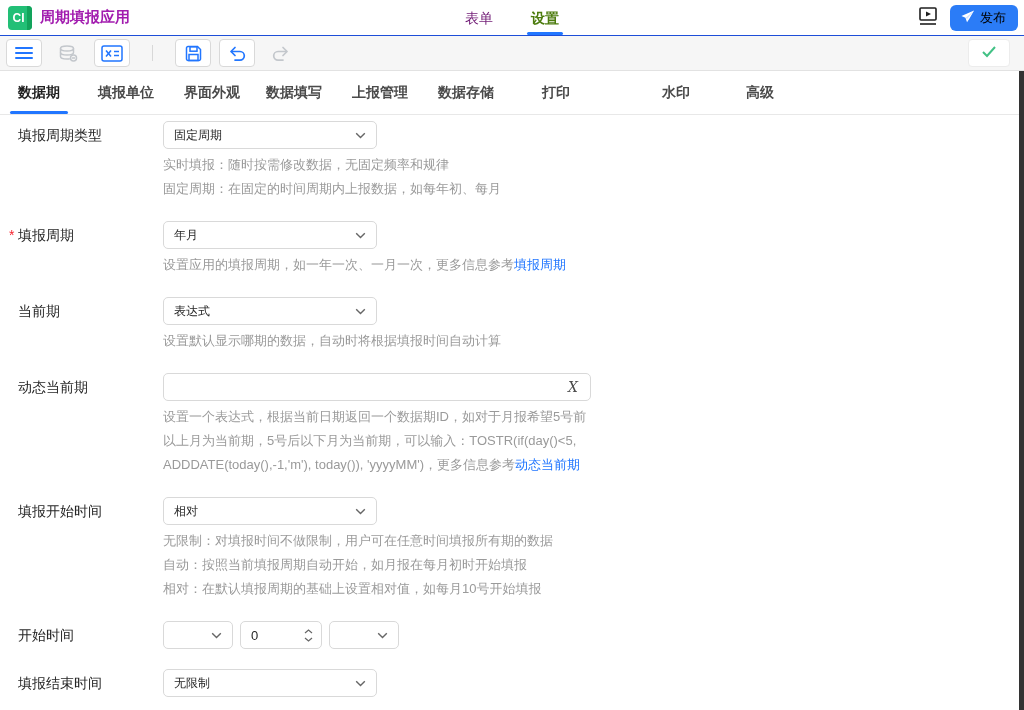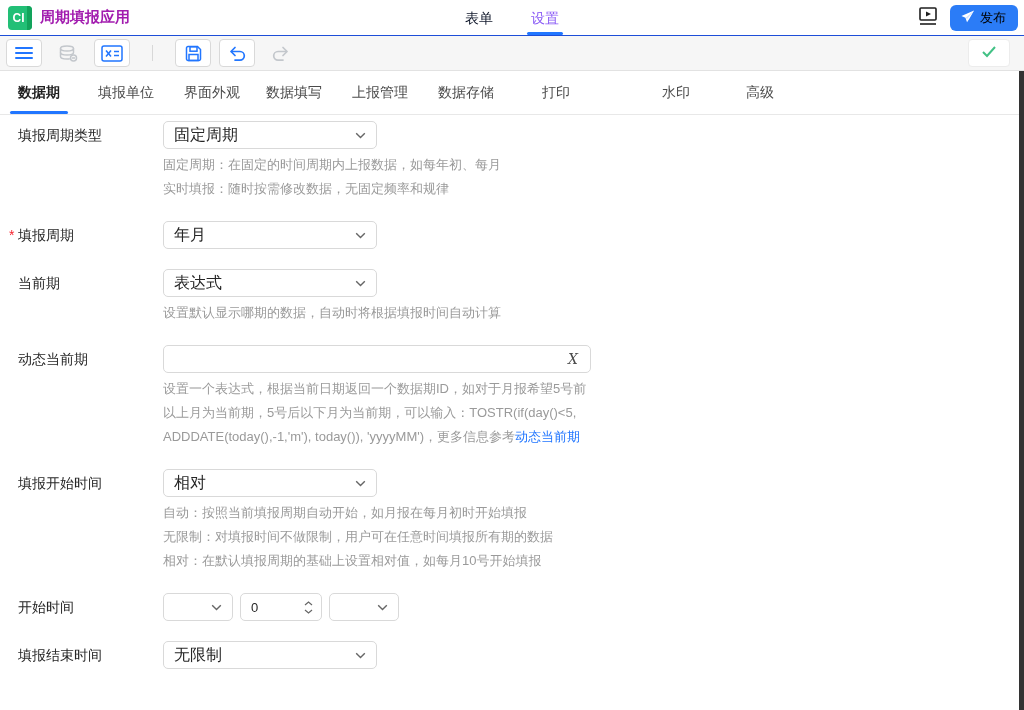--- a/index.html
+++ b/index.html
@@ -11,22 +11,22 @@
   .header { position:relative; height:36px; background:#fff; border-bottom:1px solid #1d4ed8;
             display:flex; align-items:center; padding:0 6px 0 8px; }
   .logo { position:relative; width:24px; height:24px; border-radius:4px; background:#22bf76;
           color:#fff; font-size:12px; font-weight:bold; display:flex; align-items:center;
           justify-content:center; overflow:hidden; flex:none; }
   .logo .logo-strip { position:absolute; right:0; top:0; bottom:0; width:5px; background:#12a35b; }
   .logo span { position:relative; margin-right:3px; }
   .app-title { font-size:15px; font-weight:bold; margin-left:8px; color:#a21caf; }
   .header-tabs { position:absolute; left:50%; transform:translateX(-50%); top:0; height:36px;
                  display:flex; gap:38px; }
-  .htab { position:relative; height:36px; line-height:36px; font-size:14px; color:#0f172a; cursor:pointer; }
-  .htab.active { color:#8b5cf6; font-weight:normal; }
+  .htab { position:relative; height:36px; line-height:36px; font-size:14px; color:#701a75; cursor:pointer; }
+  .htab.active { color:#4d7c0f; font-weight:bold; }
   .htab.active::after { content:""; position:absolute; left:-4px; right:-4px; bottom:1px; height:3px;
                         background:#2176ff; border-radius:2px; }
   .header-right { margin-left:auto; display:flex; align-items:center; gap:10px; }
   .preview-btn { width:24px; height:24px; display:flex; align-items:center; justify-content:center; cursor:pointer; }
   .publish-btn { height:26px; padding:0 12px 0 10px; background:#2b7cf7; border:none; border-radius:6px;
                  color:#000000; font-size:13px; display:flex; align-items:center; gap:5px; cursor:pointer; }
 
   
   .toolbar { height:35px; background:#f6f6f6; border-bottom:1px solid #e2e2e2;
              display:flex; align-items:center; padding-left:6px; }
@@ -34,21 +34,21 @@
           display:flex; align-items:center; justify-content:center; margin-right:8px; cursor:pointer; }
   .tbtn.disabled { background:transparent; border-color:transparent; cursor:default; }
   .tool-sep { width:1px; height:16px; background:#d8d8d8; margin:0 22px 0 14px; }
   .confirm-btn { margin-left:auto; margin-right:14px; width:42px; height:28px; background:#fff;
                  border:1px solid #ececec; border-radius:4px; display:flex; align-items:center;
                  justify-content:center; cursor:pointer; }
 
   
   .settings-nav { height:44px; background:#fff; border-bottom:1px solid #e8e8e8;
                   display:flex; align-items:center; padding-left:18px; }
-  .nav-tab { position:relative; font-size:14px; color:#4a4a4a; line-height:43px; cursor:pointer; white-space:nowrap; }
+  .nav-tab { position:relative; font-size:14px; color:#4a4a4a; line-height:43px; cursor:pointer; white-space:nowrap;font-weight:bold; }
   .nav-tab.active { color:#1f1f1f; font-weight:bold; }
   .nav-tab.active::after { content:""; position:absolute; left:-8px; right:-8px; bottom:0; height:3px;
                            background:#2176ff; border-radius:2px; }
   .nav-tab:nth-child(1){ margin-right:38px; }
   .nav-tab:nth-child(2){ margin-right:30px; }
   .nav-tab:nth-child(3){ margin-right:26px; }
   .nav-tab:nth-child(4){ margin-right:30px; }
   .nav-tab:nth-child(5){ margin-right:30px; }
   .nav-tab:nth-child(6){ margin-right:48px; }
   .nav-tab:nth-child(7){ margin-right:92px; }
@@ -57,21 +57,21 @@
   
   .settings-form { padding:6px 0 0 18px; }
   .form-row { display:flex; margin-bottom:20px; }
   .row-label { position:relative; flex:none; width:145px; font-size:14px; color:#262626;
                line-height:28px; font-weight:400; }
   .star { position:absolute; left:-9px; color:#f5222d; }
   .row-control { flex:1; min-width:0; }
   .control-line { display:flex; gap:7px; align-items:center; }
   .select { width:214px; height:28px; background:#fff; border:1px solid #d9d9d9; border-radius:5px;
             display:flex; align-items:center; justify-content:space-between; padding:0 10px;
-            font-size:16px; color:#262626; cursor:pointer; }
+            font-size:12px; color:#262626; cursor:pointer; }
   .select.narrow { width:70px; }
   .select .sel-val { overflow:hidden; white-space:nowrap; }
   .number-box { width:82px; height:28px; background:#fff; border:1px solid #d9d9d9; border-radius:5px;
                 display:flex; align-items:center; justify-content:space-between; padding:0 8px 0 10px;
                 font-size:13px; color:#262626; cursor:text; }
   .spinner { display:flex; flex-direction:column; gap:3px; cursor:pointer; }
   .expr-input { width:428px; height:28px; background:#fff; border:1px solid #d9d9d9; border-radius:5px;
                 display:flex; align-items:center; justify-content:space-between; padding:0 12px;
                 font-size:13px; color:#262626; cursor:text; }
   .fx { font-family:"DejaVu Serif","Liberation Serif",serif; font-style:italic; font-size:14px; color:#4a4a4a; }
@@ -220,37 +220,40 @@
             <div class="select">
               <span class="sel-val">固定周期</span>
               <span style="display: flex;">
                 <svg width="11" height="7" viewBox="0 0 11 7">
                   <path d="M1.2 1.2 L5.5 5.5 L9.8 1.2" fill="none" stroke="#666" stroke-width="1.4"></path>
                 </svg>
               </span>
             </div>
           </div>
           <div class="help">
+            <div class="help-line"><span>实时填报：随时按需修改数据，无固定频率和规律</span></div>
             <div class="help-line"><span>固定周期：在固定的时间周期内上报数据，如每年初、每月</span></div>
-            <div class="help-line"><span>实时填报：随时按需修改数据，无固定频率和规律</span></div>
           </div>
         </div>
       </div>
       <div class="form-row row-report-period">
         <div class="row-label"><span class="star">*</span>填报周期</div>
         <div class="row-control">
           <div class="control-line">
             <div class="select">
               <span class="sel-val">年月</span>
               <span style="display: flex;">
                 <svg width="11" height="7" viewBox="0 0 11 7">
                   <path d="M1.2 1.2 L5.5 5.5 L9.8 1.2" fill="none" stroke="#666" stroke-width="1.4"></path>
                 </svg>
               </span>
             </div>
+          </div>
+          <div class="help">
+            <div class="help-line"><span>设置应用的填报周期，如一年一次、一月一次，更多信息参考</span><a href="#">填报周期</a></div>
           </div>
         </div>
       </div>
       <div class="form-row row-current-period">
         <div class="row-label">当前期</div>
         <div class="row-control">
           <div class="control-line">
             <div class="select">
               <span class="sel-val">表达式</span>
               <span style="display: flex;">
@@ -286,22 +289,22 @@
             <div class="select">
               <span class="sel-val">相对</span>
               <span style="display: flex;">
                 <svg width="11" height="7" viewBox="0 0 11 7">
                   <path d="M1.2 1.2 L5.5 5.5 L9.8 1.2" fill="none" stroke="#666" stroke-width="1.4"></path>
                 </svg>
               </span>
             </div>
           </div>
           <div class="help">
+            <div class="help-line"><span>无限制：对填报时间不做限制，用户可在任意时间填报所有期的数据</span></div>
             <div class="help-line"><span>自动：按照当前填报周期自动开始，如月报在每月初时开始填报</span></div>
-            <div class="help-line"><span>无限制：对填报时间不做限制，用户可在任意时间填报所有期的数据</span></div>
             <div class="help-line"><span>相对：在默认填报周期的基础上设置相对值，如每月10号开始填报</span></div>
           </div>
         </div>
       </div>
       <div class="form-row row-start-time">
         <div class="row-label">开始时间</div>
         <div class="row-control">
           <div class="control-line">
             <div class="select narrow">
               <span class="sel-val"></span>

